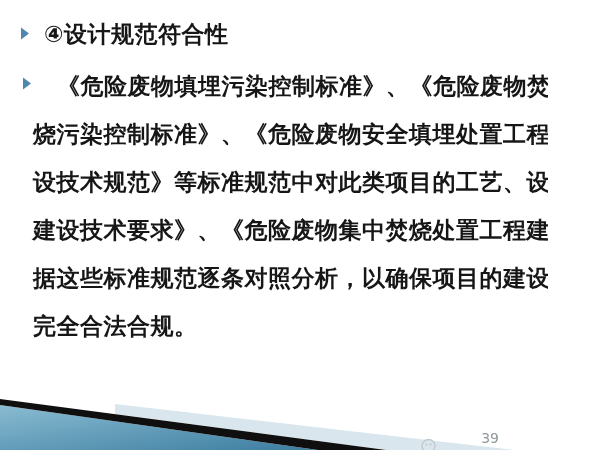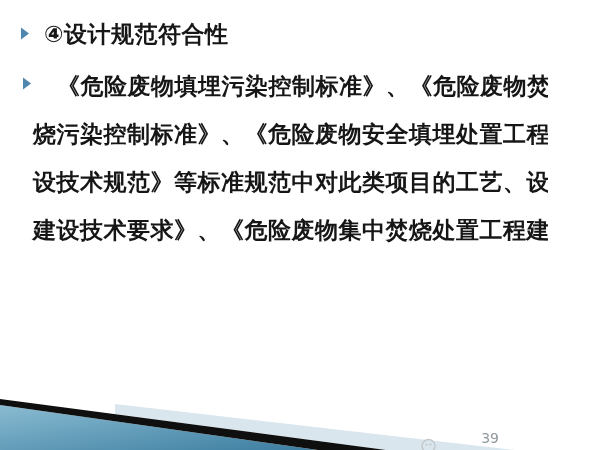--- a/index.html
+++ b/index.html
@@ -90,20 +90,22 @@
 
   <svg class="bullet-icon body-bullet" width="10" height="13" viewBox="0 0 10 13">
     <polygon points="1,0.5 9,6.5 1,12.5" fill="#4e86ad"></polygon>
   </svg>
 
   <div class="body-block">
     <div class="body-line indent">《危险废物填埋污染控制标准》、《危险废物焚</div>
     <div class="body-line">烧污染控制标准》、《危险废物安全填埋处置工程</div>
     <div class="body-line">设技术规范》等标准规范中对此类项目的工艺、设</div>
     <div class="body-line">建设技术要求》、《危险废物集中焚烧处置工程建</div>
+    <div class="body-line">据这些标准规范逐条对照分析，以确保项目的建设</div>
+    <div class="body-line">完全合法合规。</div>
   </div>
 
   <svg class="band-svg" viewBox="0 0 600 62" preserveAspectRatio="none">
     <defs>
       <linearGradient id="blueGrad" x1="0" y1="0" x2="1" y2="1">
         <stop offset="0" stop-color="#8abcd2"></stop>
         <stop offset="1" stop-color="#3c7da0"></stop>
       </linearGradient>
     </defs>
 

